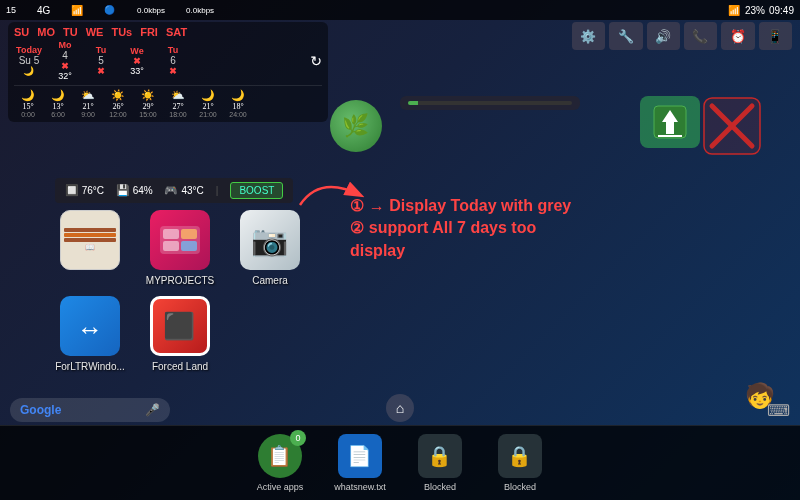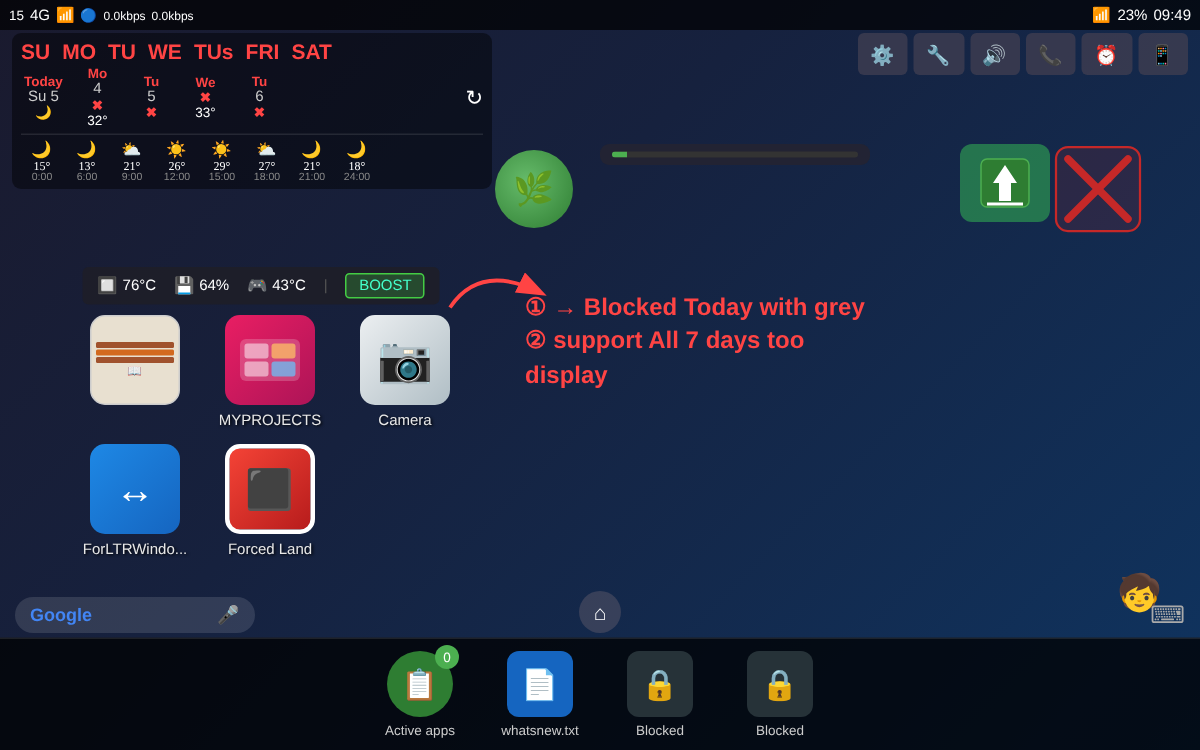--- a/index.html
+++ b/index.html
@@ -29,21 +29,21 @@
       height: 20px;
       background: rgba(0,0,0,0.7);
       display: flex;
       align-items: center;
       justify-content: space-between;
       padding: 0 6px;
       font-size: 10px;
       color: #fff;
       z-index: 100;
     }
-    .status-left { display: flex; gap: 4px; align-items: center; justify-content: flex-end; }
+    .status-left { display: flex; gap: 21px; align-items: center; justify-content: flex-end; }
     .status-right { display: flex; gap: 4px; align-items: center; }
 
     
     .quick-settings {
       position: absolute;
       top: 24px;
       right: 10px;
       display: flex;
       gap: 4px;
       z-index: 50;
@@ -69,21 +69,21 @@
       left: 8px;
       width: 320px;
       background: rgba(0,0,0,0.45);
       border-radius: 6px;
       padding: 4px 6px;
       z-index: 50;
     }
     .weather-header {
       display: flex;
       gap: 8px;
-      font-size: 14px;
+      font-size: 11px;
       color: #f44;
       font-weight: bold;
       margin-bottom: 2px;
     }
     .weather-days {
       display: flex;
       gap: 6px;
       align-items: center;
     }
     .weather-day {
@@ -590,21 +590,21 @@
 
   <svg style="position:absolute; top:-30px; left:-60px; z-index:61;" width="100" height="50" viewBox="0 0 100 50">
     <path d="M 10 40 Q 30 10 70 30" stroke="#f44" stroke-width="2.5" fill="none" marker-end="url(#arr)"></path>
     <defs>
       <marker id="arr" markerWidth="8" markerHeight="8" refX="6" refY="3" orient="auto">
         <path d="M0,0 L0,6 L8,3 z" fill="#f44"></path>
       </marker>
     </defs>
   </svg>
   <div class="annotation-text">
-    <div>① → Blocked Today with grey</div>
+    <div>① → Display Today with grey</div>
     <div>② support All 7 days too</div>
     <div>         display</div>
   </div>
 </div>
 
 <div class="little-figure">🧒</div>
 
 <div class="google-bar">
   <span class="google-logo">Google</span>
   <span class="google-mic">🎤</span>

